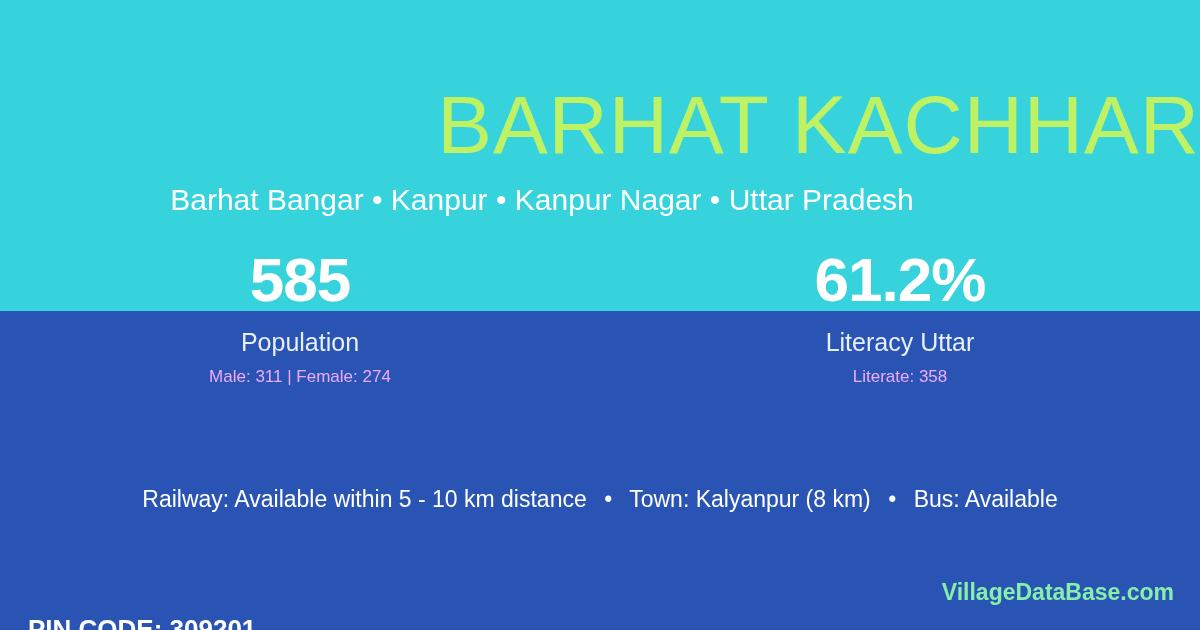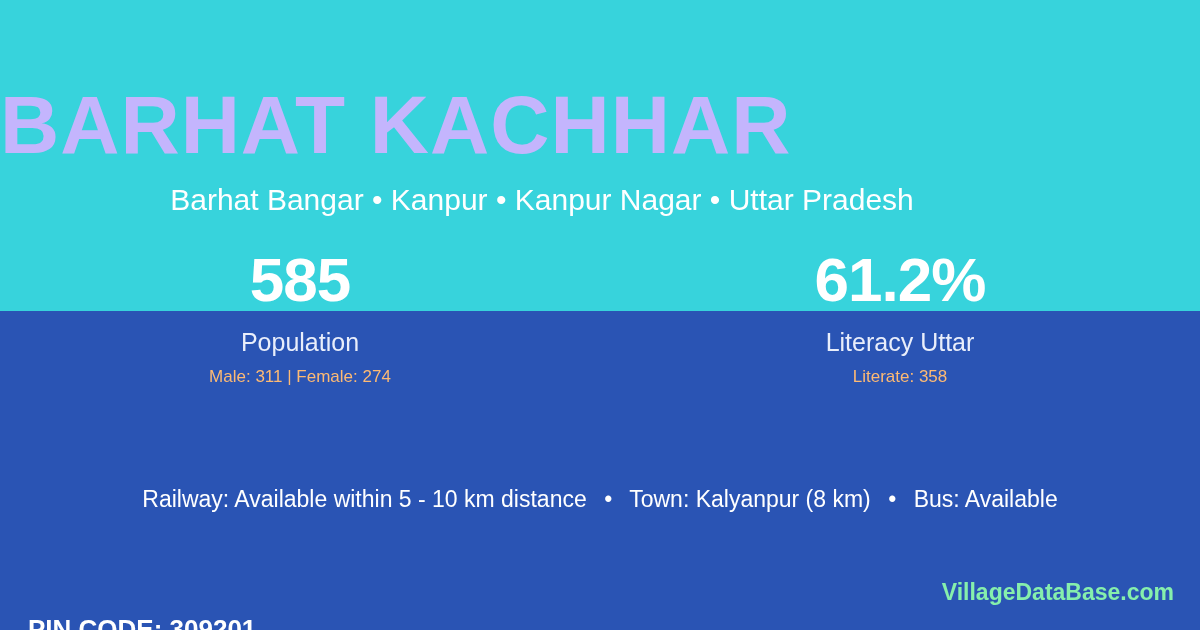--- a/index.html
+++ b/index.html
@@ -30,25 +30,25 @@
     height: 311px;
     background: #37d3dc;
   }
 
   
   .village-title {
     position: absolute;
     left: 0;
     top: 78px;
     width: 1200px;
-    text-align: left;
-    color: #c4b5fd;
+    text-align: right;
+    color: #bef264;
     font-size: 82px;
     line-height: 94px;
-    font-weight: 700;
+    font-weight: 400;
     letter-spacing: 1px;
     white-space: nowrap;
   }
 
   
   .village-subtitle {
     position: absolute;
     left: 0;
     top: 180px;
     width: 1084px;
@@ -82,21 +82,21 @@
   }
   .stat-label {
     margin-top: 16px;
     color: #e9eefb;
     font-size: 25px;
     line-height: 28px;
     font-weight: 400;
   }
   .stat-sub {
     margin-top: 11px;
-    color: #fdba74;
+    color: #f0abfc;
     font-size: 17px;
     line-height: 20px;
     font-weight: 400;
   }
 
   
   .infra-row {
     position: absolute;
     left: 0;
     top: 482px;

